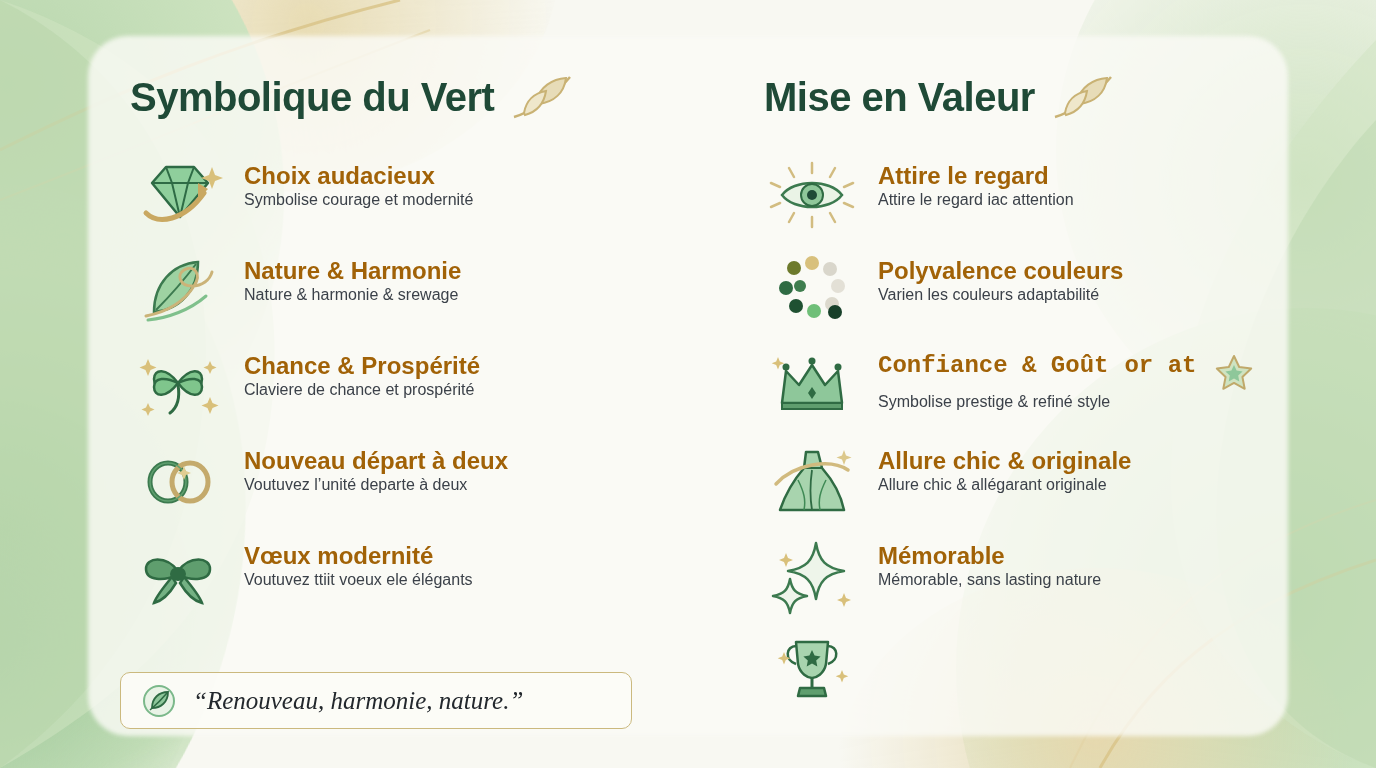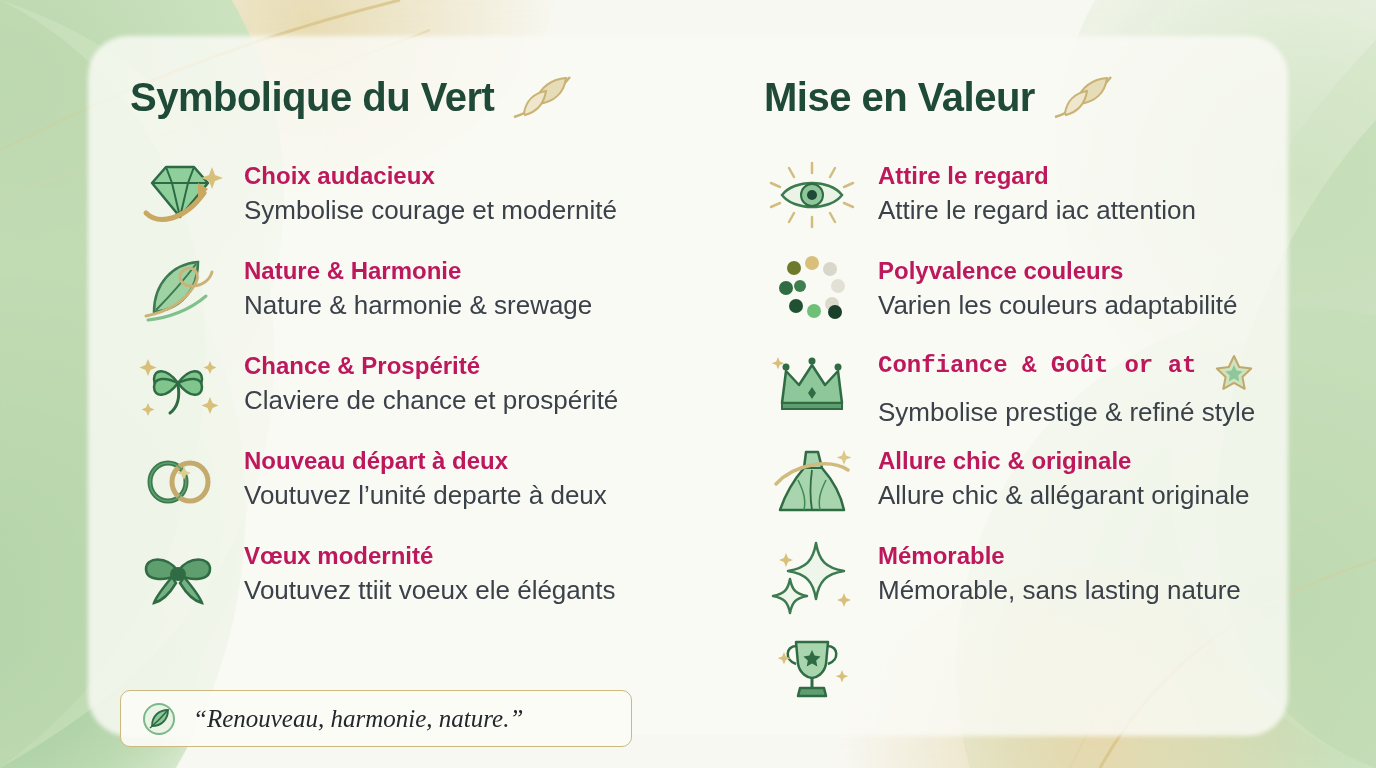--- a/index.html
+++ b/index.html
@@ -144,53 +144,51 @@
     align-items: center;
     justify-content: center;
   }
   .item-text {
     padding-top: 8px;
     min-width: 0;
   }
   .item-title {
     font-size: 24px;
     font-weight: bold;
-    color: #be185d;
+    color: #a16207;
     line-height: 1.15;
     white-space: nowrap;
   }
   .item-title-row {
     display: flex;
     gap: 16px;
     font-family: Liberation Mono, monospace;
   }
   .item-sub {
-    margin-top: 5px;
-    font-size: 26px;
+    font-size: 16px;
     color: #3b4149;
     line-height: 1.2;
     white-space: nowrap;
   }
 
   
   .quote-box {
     position: absolute;
     left: 120px;
     top: 672px;
     width: 512px;
     height: 57px;
     border: 1.5px solid #cbb97e;
     border-radius: 10px;
     background: rgba(252,252,247,0.9);
     display: flex;
     align-items: center;
     gap: 14px;
     padding: 0 18px;
     box-sizing: border-box;
-    margin-top: 18px;
   }
   .quote-pointer {
     position: absolute;
     left: 228px;
     top: 649px;
     width: 0;
     height: 0;
   }
   .quote-text {
     font-family: "Liberation Serif", serif;

